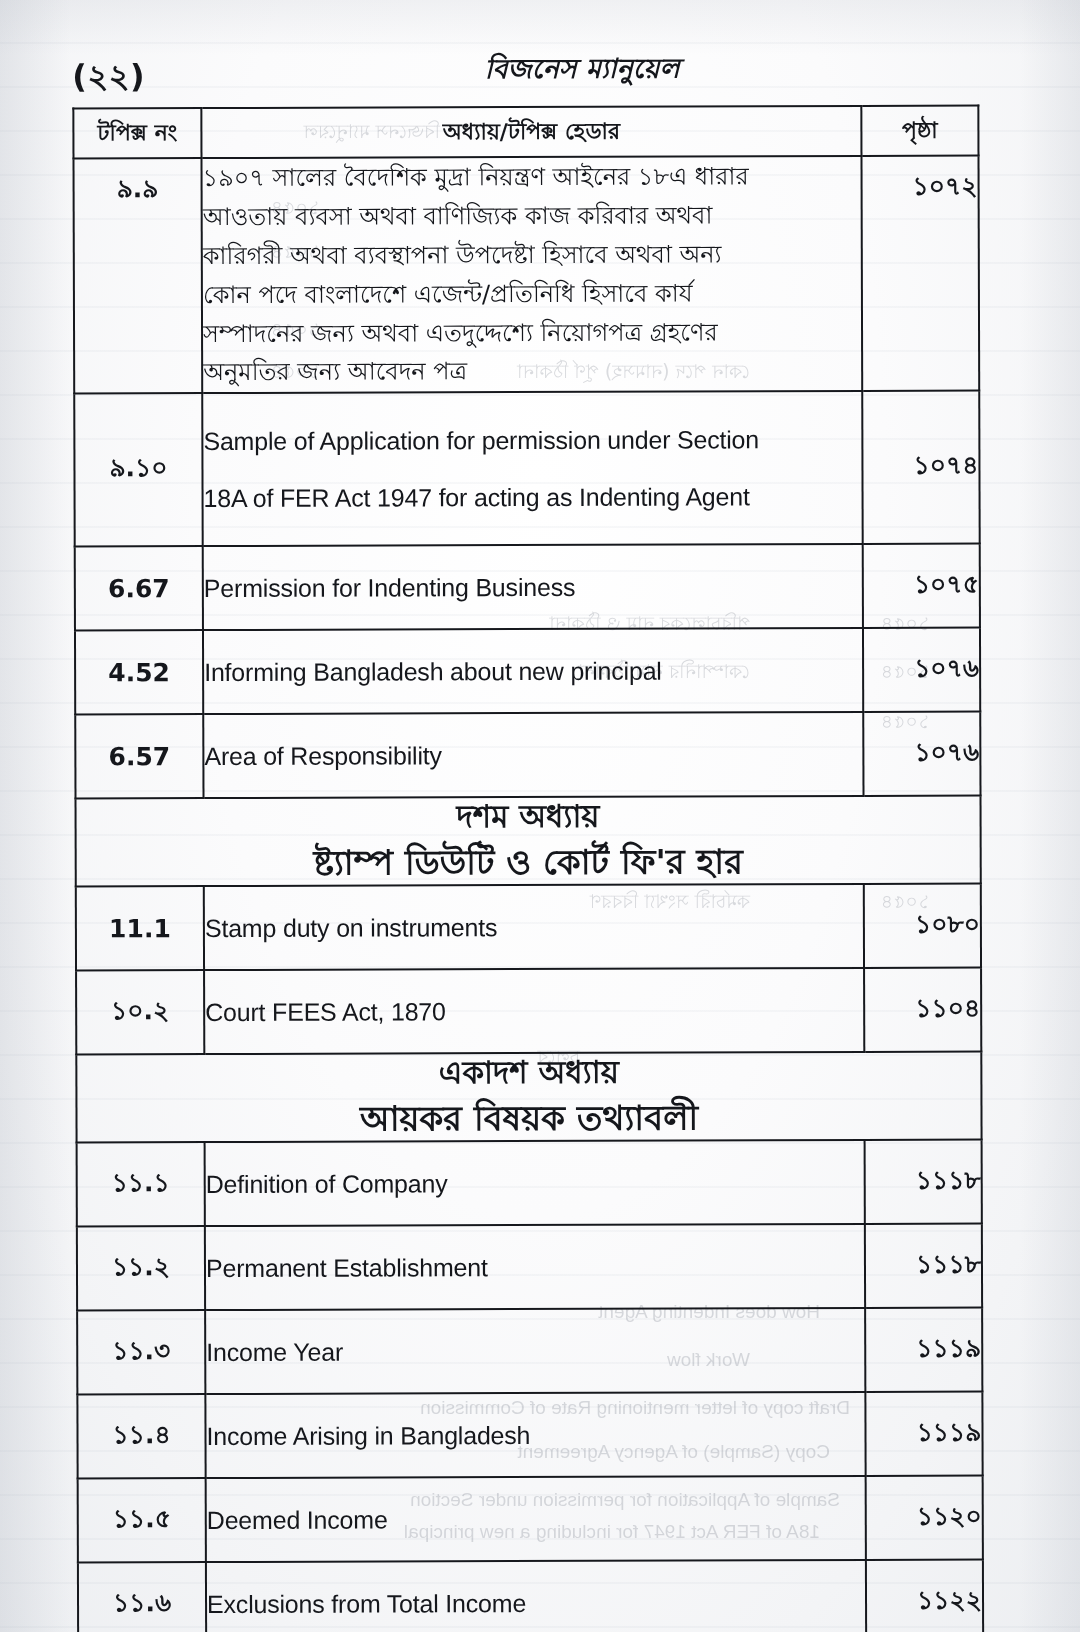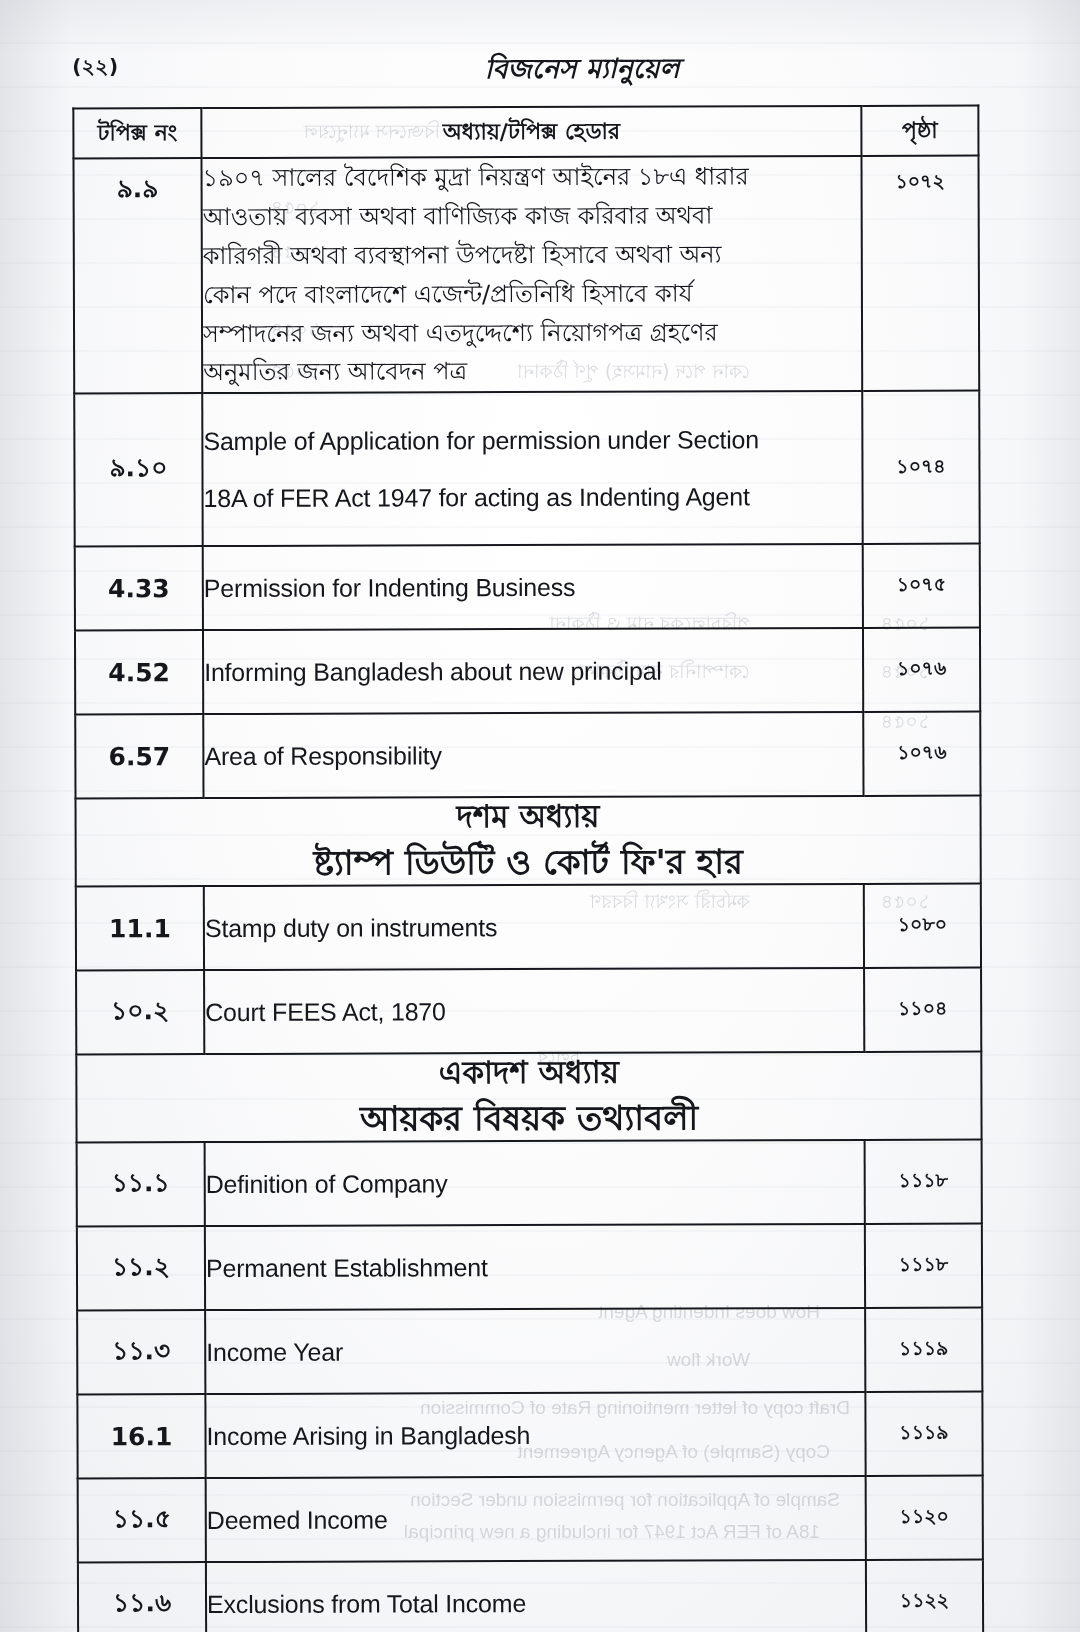--- a/index.html
+++ b/index.html
@@ -79,21 +79,21 @@
   .head-row {
     position: absolute;
     left: 72px; top: 50px;
     width: 910px;
     height: 52px;
   }
   .folio {
     position: absolute;
     left: 0; top: 0;
     font-family: "DejaVu Sans", sans-serif;
-    font-size: 20px;
+    font-size: 32px;
     font-weight: 700;
     color: #15171c;
     letter-spacing: .5px;
   }
   .run-title {
     position: absolute;
     left: 300px; top: -2px;
     width: 420px;
     text-align: center;
     font-family: "DejaVu Sans", sans-serif;
@@ -138,23 +138,23 @@
     text-align: center;
     font-family: "DejaVu Sans", sans-serif;
     font-size: 25px;
     font-weight: 700;
     color: #15171c;
     padding: 4px 0;
   }
   td.num.top { vertical-align: top; padding-top: 10px; border-radius: 15px; }
 
   td.pg {
-    text-align: center;
-    font-family: "DejaVu Sans", sans-serif;
-    font-size: 19px;
+    text-align: right;
+    font-family: "DejaVu Sans", sans-serif;
+    font-size: 25px;
     font-weight: 700;
     color: #15171c;
     padding: 4px 0;
   }
   td.pg.top { vertical-align: top; padding-top: 10px; }
 
   td.en {
     font-family: "Liberation Sans", sans-serif;
     font-size: 25px;
     color: #15171c;
@@ -260,21 +260,21 @@
         </tr>
         <tr>
           <td class="num">৯.১০</td>
           <td class="en two">
             <p>Sample of Application for permission under Section</p>
             <p class="last">18A of FER Act 1947 for acting as Indenting Agent</p>
           </td>
           <td class="pg">১০৭৪</td>
         </tr>
         <tr>
-          <td class="num">4.33</td>
+          <td class="num">6.67</td>
           <td class="en">
             <p class="last">Permission for Indenting Business</p>
           </td>
           <td class="pg">১০৭৫</td>
         </tr>
         <tr>
           <td class="num">4.52</td>
           <td class="en">
             <p class="last">Informing Bangladesh about new principal</p>
           </td>
@@ -328,21 +328,21 @@
           <td class="pg">১১১৮</td>
         </tr>
         <tr>
           <td class="num">১১.৩</td>
           <td class="en">
             <p class="last">Income Year</p>
           </td>
           <td class="pg">১১১৯</td>
         </tr>
         <tr>
-          <td class="num">16.1</td>
+          <td class="num">১১.৪</td>
           <td class="en">
             <p class="last">Income Arising in Bangladesh</p>
           </td>
           <td class="pg">১১১৯</td>
         </tr>
         <tr>
           <td class="num">১১.৫</td>
           <td class="en">
             <p class="last">Deemed Income</p>
           </td>

